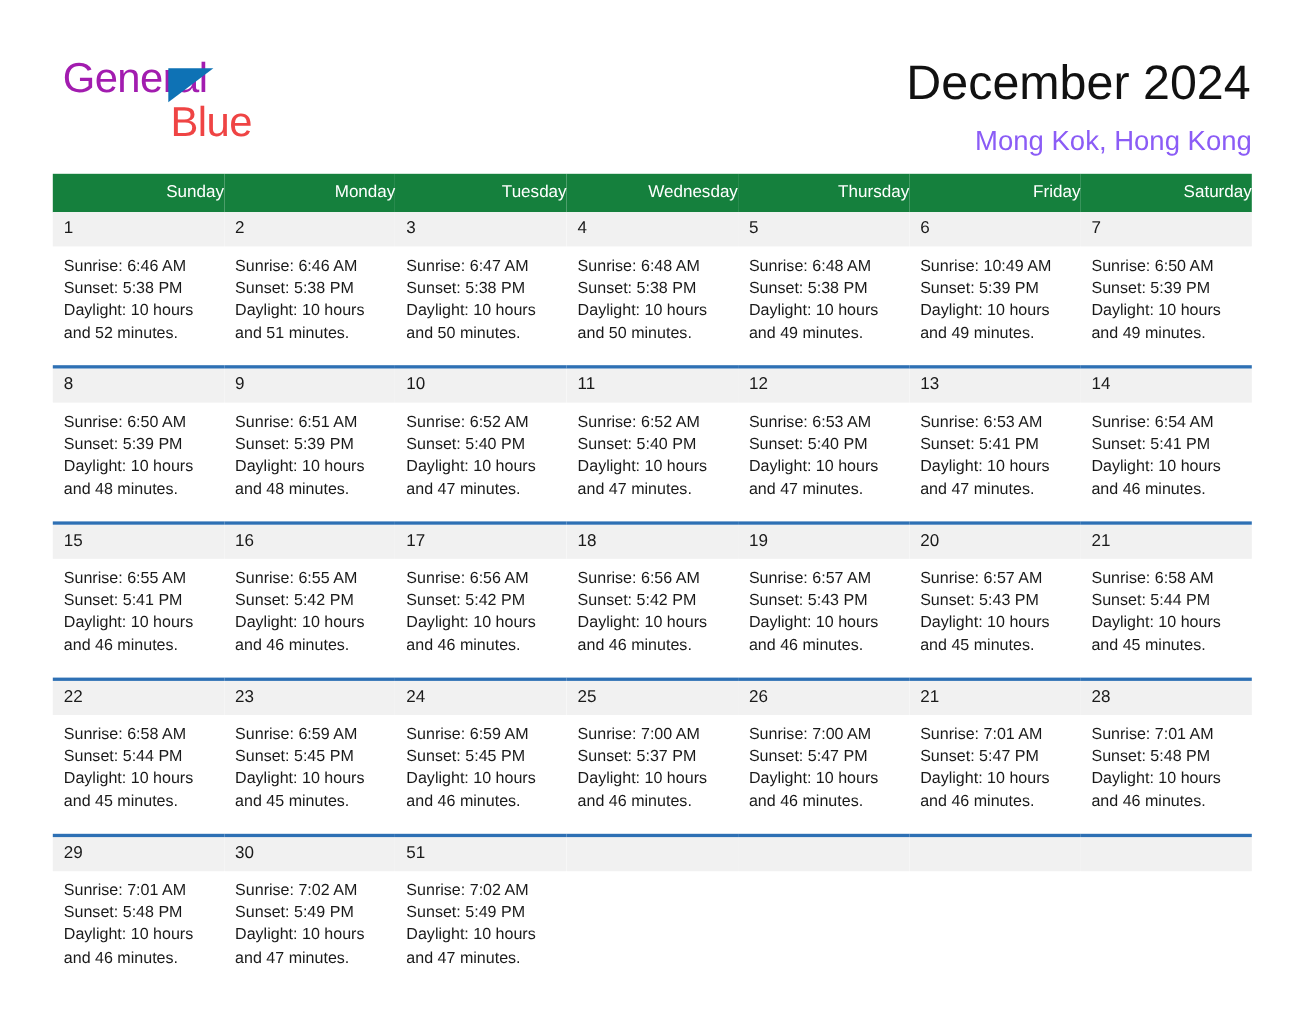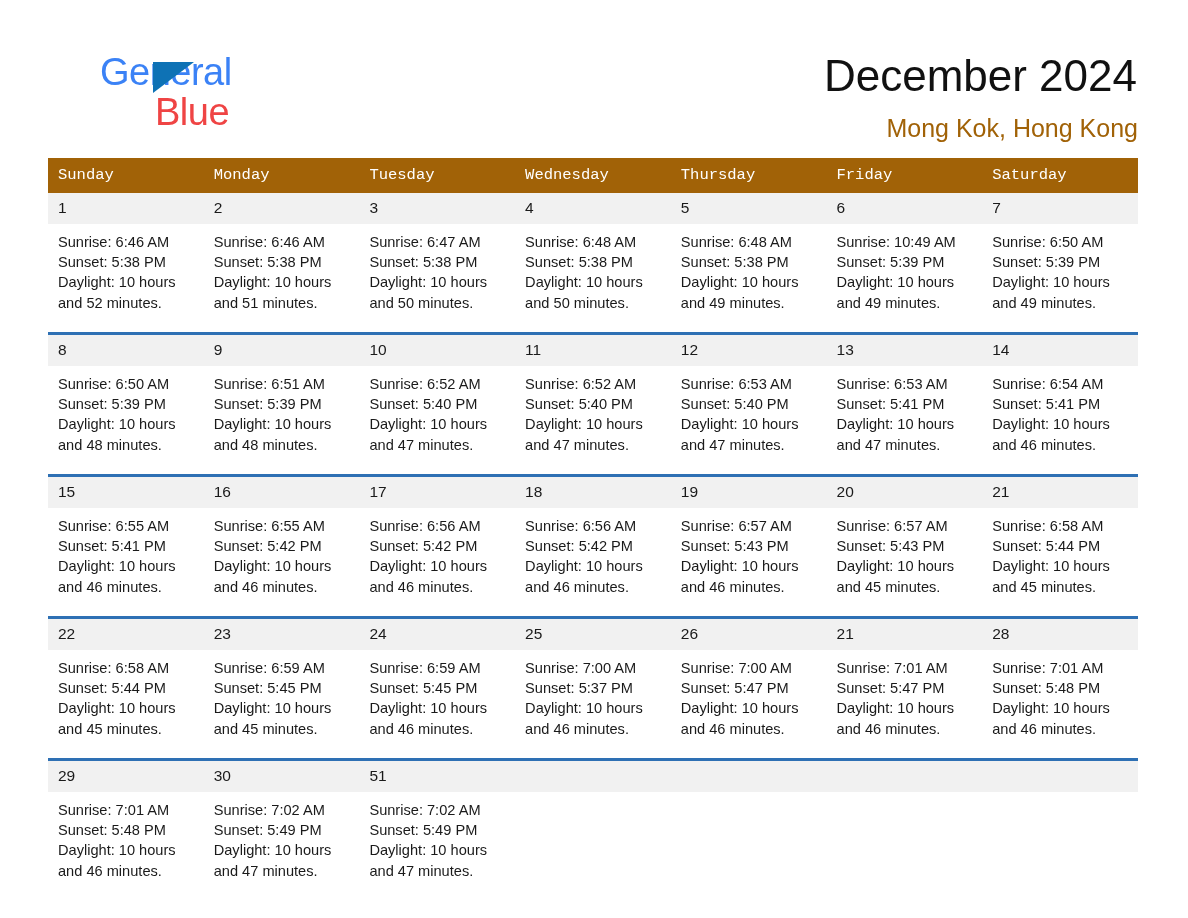--- a/index.html
+++ b/index.html
@@ -35,25 +35,24 @@
     position: absolute;
     left: 57px;
     top: 52px;
     width: 330px;
     height: 80px;
   }
   .brand-line1 {
     position: relative;
     font-size: 38px;
     line-height: 40px;
-    color: #3b82f6;
+    color: #a21caf;
     letter-spacing: -0.5px;
     white-space: nowrap;
     display: inline-block;
-    margin-left: 43px;
   }
   .brand-triangle {
     position: absolute;
     left: 96px;
     top: 10px;
     width: 0;
     height: 0;
     border-top: 31px solid #0e72b5;
     border-right: 41px solid transparent;
   }
@@ -77,47 +76,46 @@
     font-size: 44px;
     line-height: 54px;
     color: #111111;
     font-weight: normal;
     margin: 1px;
     white-space: nowrap;
   }
   .cal-subtitle {
     font-size: 25px;
     line-height: 34px;
-    color: #a16207;
+    color: #8b5cf6;
     margin: 8px 0 0 0;
     font-weight: normal;
     white-space: nowrap;
   }
 
   
   .calendar {
     position: absolute;
     left: 48px;
     top: 158px;
     width: 1090px;
     border-collapse: collapse;
     table-layout: fixed;
   }
   .calendar col { width: 155.71px; }
 
   .calendar thead th {
-    background: #a16207;
+    background: #15803d;
     color: #ffffff;
     font-size: 15.5px;
     font-weight: normal;
-    text-align: left;
+    text-align: right;
     padding: 8px 0 9px 10px;
     height: 17px;
     vertical-align: middle;
-    font-family: Liberation Mono, monospace;
   }
 
   .week-row > td {
     vertical-align: top;
     padding: 0;
     border-top: 3px solid #2e70b4;
     background: #ffffff;
   }
   .week-row.first > td {
     border-top: 0;

